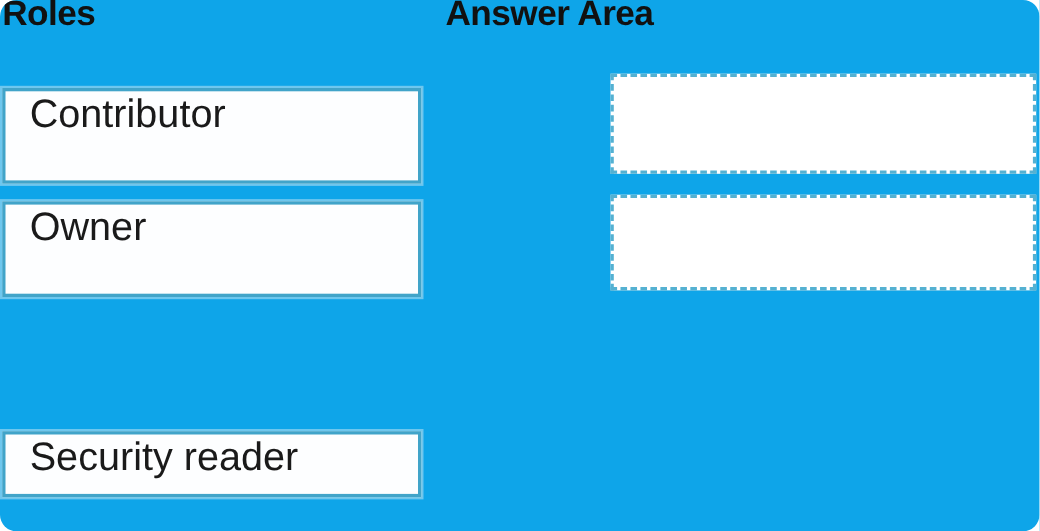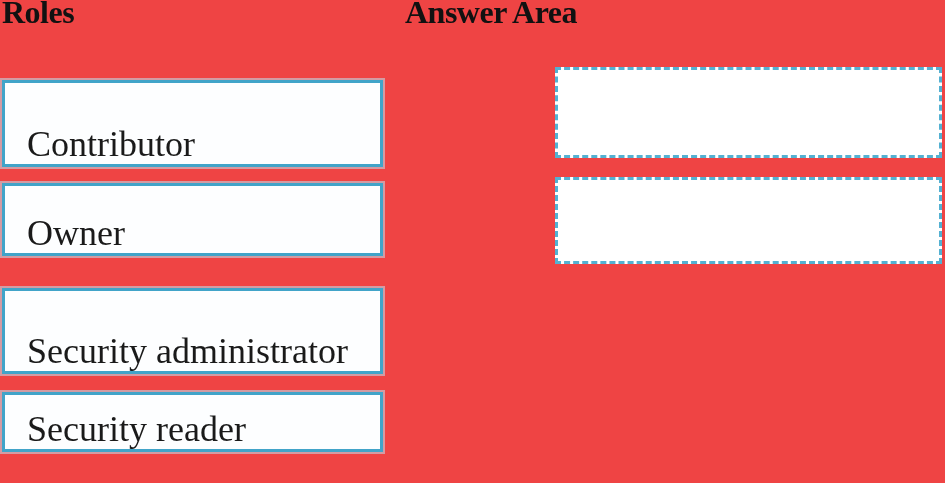--- a/index.html
+++ b/index.html
@@ -1,24 +1,25 @@
 <!DOCTYPE html>
 <html><head>
 <meta charset="utf-8">
 <style>
   * { margin: 0; padding: 0; box-sizing: border-box; }
   html, body { background: #ffffff; }
   .canvas {
     position: relative;
     width: 945px;
     height: 483px;
-    background: #ef4444;
-    font-family: Liberation Serif, serif;
+    background: #0ea5e9;
+    font-family: Liberation Sans, sans-serif;
     color: #1a1a1a;
     overflow: hidden;
+    border-radius: 15px;
   }
   .heading {
     position: absolute;
     top: -6px;
     font-size: 32px;
     font-weight: 700;
     letter-spacing: -0.5px;
     color: #111111;
     white-space: nowrap;
   }
@@ -26,32 +27,32 @@
   .heading-answer { left: 405px; }
 
   .role-box {
     position: absolute;
     left: 2px;
     width: 381px;
     border: 3px solid #41a4c9;
     background: #fdfeff;
     box-shadow: 0 0 0 2px rgba(190, 228, 242, 0.55);
     display: flex;
-    align-items: flex-end;
+    align-items: flex-start;
     cursor: grab;
   }
   .role-box .role-label {
     padding-left: 22px;
     padding-right: 14px;
     font-size: 36px;
     line-height: 1.12;
     color: #1a1a1a;
   }
   .role-1 { top: 80px;  height: 87px; }
-  .role-2 { top: 183px; height: 73px; }
+  .role-2 { top: 183px; height: 87px; }
   .role-3 { top: 288px; height: 86px; }
   .role-4 { top: 392px; height: 60px; }
 
   .user-label {
     position: absolute;
     left: 420px;
     font-size: 36px;
     color: #1a1a1a;
     white-space: nowrap;
   }
@@ -78,23 +79,20 @@
   <div class="heading heading-answer">Answer Area</div>
 
   <div class="role-box role-1">
     <span class="role-label">Contributor</span>
   </div>
 
   <div class="role-box role-2">
     <span class="role-label">Owner</span>
   </div>
 
-  <div class="role-box role-3">
-    <span class="role-label">Security administrator</span>
-  </div>
 
   <div class="role-box role-4">
     <span class="role-label">Security reader</span>
   </div>
 
 
   <div class="drop-box drop-1"></div>
 
 
   <div class="drop-box drop-2"></div>

